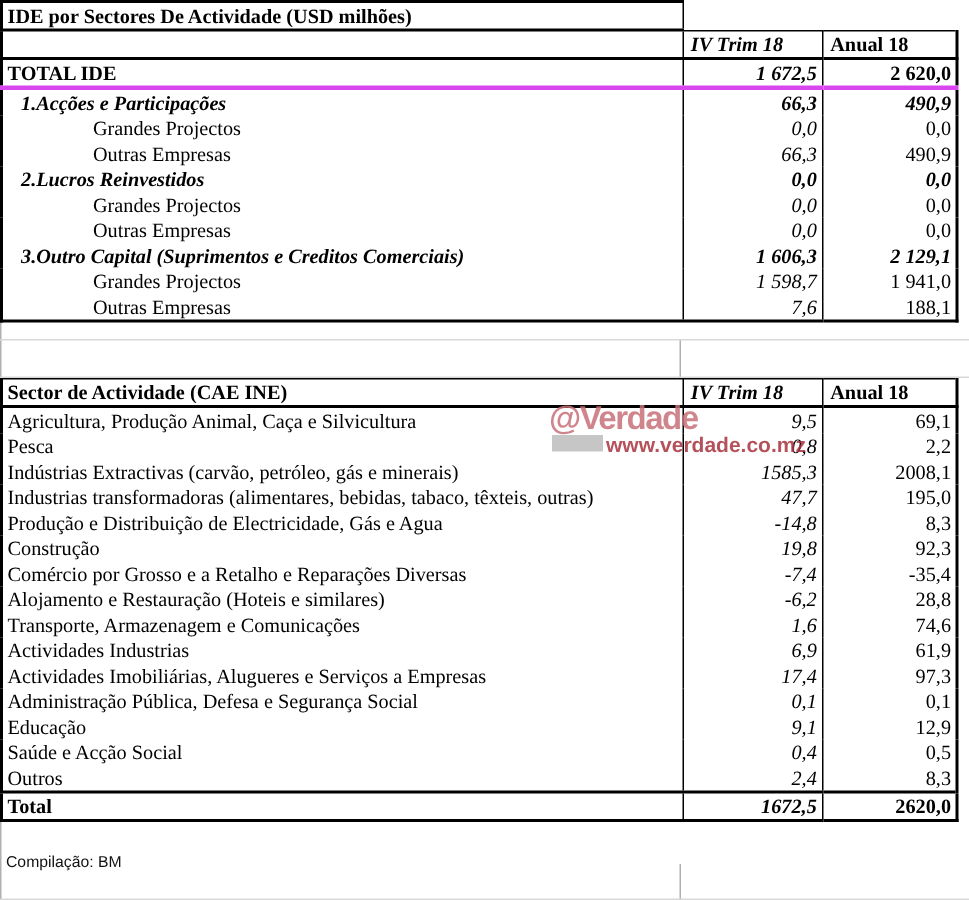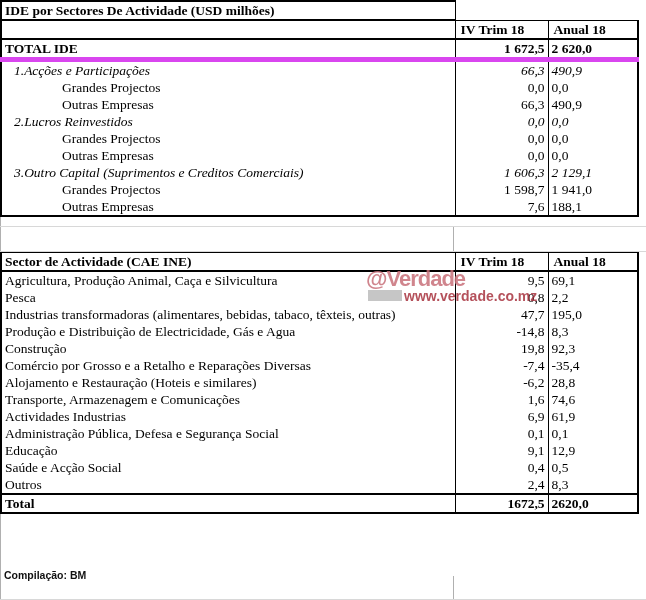--- a/index.html
+++ b/index.html
@@ -33,34 +33,34 @@
   table.tbl td{
     padding:0 3px;
     font-size:13.5px;
     line-height:17px;
     height:17px;
     vertical-align:bottom;
     white-space:nowrap;
     overflow:hidden;
   }
   .c-label{width:454px;}
-  .c-q{width:93px;text-align:right;}
-  .c-a{width:90px;text-align:left;}
+  .c-q{width:93px;text-align:right;font-style:italic;}
+  .c-a{width:90px;text-align:right;}
 
   
   .bt-thick{border-top:2px solid #000;}
   .bb-thick{border-bottom:2px solid #000;}
   .bt-thin{border-top:1px solid #000;}
-  .bb-thin{border-bottom:5px solid #d946ef;}
+  .bb-thin{border-bottom:3px solid #d946ef;}
   .bl-thick{border-left:2px solid #000;}
   .br-thick{border-right:2px solid #000;}
   .br-thin{border-right:1px solid #000;}
 
   .bold{font-weight:bold;}
-  .bi{font-weight:normal;font-style:italic;}
+  .bi{font-weight:bold;font-style:italic;}
   .ind1{padding-left:12px !important;}
   .ind2{padding-left:60px !important;}
 
   .tblwrap{position:absolute;left:0;}
 
   
   .watermark{
     position:absolute;
     left:366px;top:268px;
     width:120px;height:36px;
@@ -204,20 +204,25 @@
             <td class="c-label bl-thick br-thin">Agricultura, Produção Animal, Caça e Silvicultura</td>
             <td class="c-q br-thin">9,5</td>
             <td class="c-a br-thick">69,1</td>
           </tr>
           <tr>
             <td class="c-label bl-thick br-thin">Pesca</td>
             <td class="c-q br-thin">0,8</td>
             <td class="c-a br-thick">2,2</td>
           </tr>
           <tr>
+            <td class="c-label bl-thick br-thin">Indústrias Extractivas (carvão, petróleo, gás e minerais)</td>
+            <td class="c-q br-thin">1585,3</td>
+            <td class="c-a br-thick">2008,1</td>
+          </tr>
+          <tr>
             <td class="c-label bl-thick br-thin">Industrias transformadoras (alimentares, bebidas, tabaco, têxteis, outras)</td>
             <td class="c-q br-thin">47,7</td>
             <td class="c-a br-thick">195,0</td>
           </tr>
           <tr>
             <td class="c-label bl-thick br-thin">Produção e Distribuição de Electricidade, Gás e Agua</td>
             <td class="c-q br-thin">-14,8</td>
             <td class="c-a br-thick">8,3</td>
           </tr>
           <tr>
@@ -237,20 +242,25 @@
           </tr>
           <tr>
             <td class="c-label bl-thick br-thin">Transporte, Armazenagem e Comunicações</td>
             <td class="c-q br-thin">1,6</td>
             <td class="c-a br-thick">74,6</td>
           </tr>
           <tr>
             <td class="c-label bl-thick br-thin">Actividades Industrias</td>
             <td class="c-q br-thin">6,9</td>
             <td class="c-a br-thick">61,9</td>
+          </tr>
+          <tr>
+            <td class="c-label bl-thick br-thin">Actividades Imobiliárias, Alugueres e Serviços a Empresas</td>
+            <td class="c-q br-thin">17,4</td>
+            <td class="c-a br-thick">97,3</td>
           </tr>
           <tr>
             <td class="c-label bl-thick br-thin">Administração Pública, Defesa e Segurança Social</td>
             <td class="c-q br-thin">0,1</td>
             <td class="c-a br-thick">0,1</td>
           </tr>
           <tr>
             <td class="c-label bl-thick br-thin">Educação</td>
             <td class="c-q br-thin">9,1</td>
             <td class="c-a br-thick">12,9</td>
@@ -269,21 +279,21 @@
       <tbody>
         <tr>
           <td class="c-label bold bt-thick bb-thick bl-thick br-thin">Total</td>
           <td class="c-q bold bt-thick bb-thick br-thin">1672,5</td>
           <td class="c-a bold bt-thick bb-thick br-thick">2620,0</td>
         </tr>
       </tbody>
     </table>
   </div>
 
-  <div class="footer-note" style="top:569px;font-weight:bold;">Compilação: BM</div>
+  <div class="footer-note" style="top:569px;">Compilação: BM</div>
   <div class="gridline-v" style="left:453px;top:576px;height:24px;"></div>
   <div class="gridline-h" style="top:599px;"></div>
 
   <div class="watermark">
     <div class="wm-box"></div>
     <div class="wm-text">@Verdade</div>
     <div class="wm-url">www.verdade.co.mz</div>
   </div>
 
 </div>

